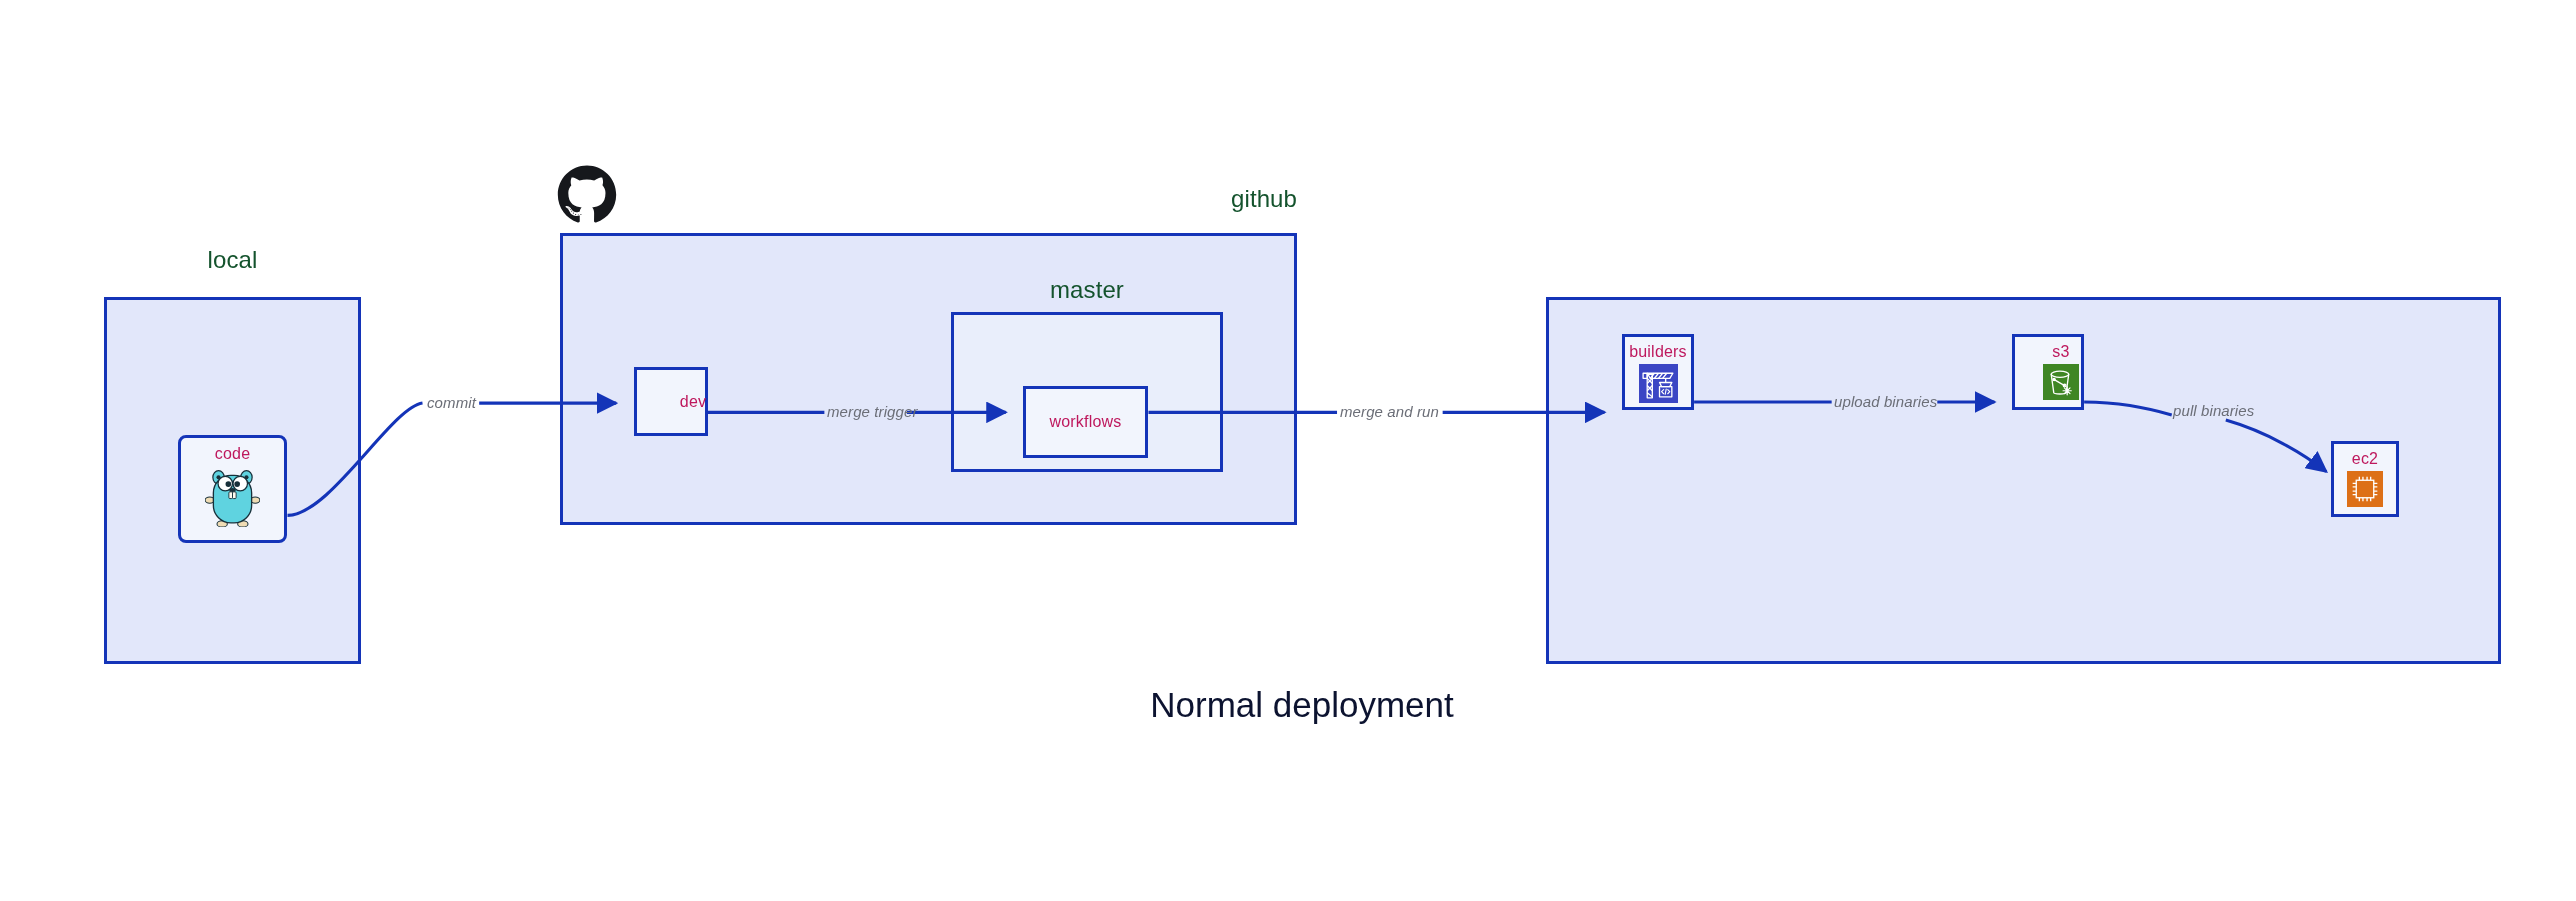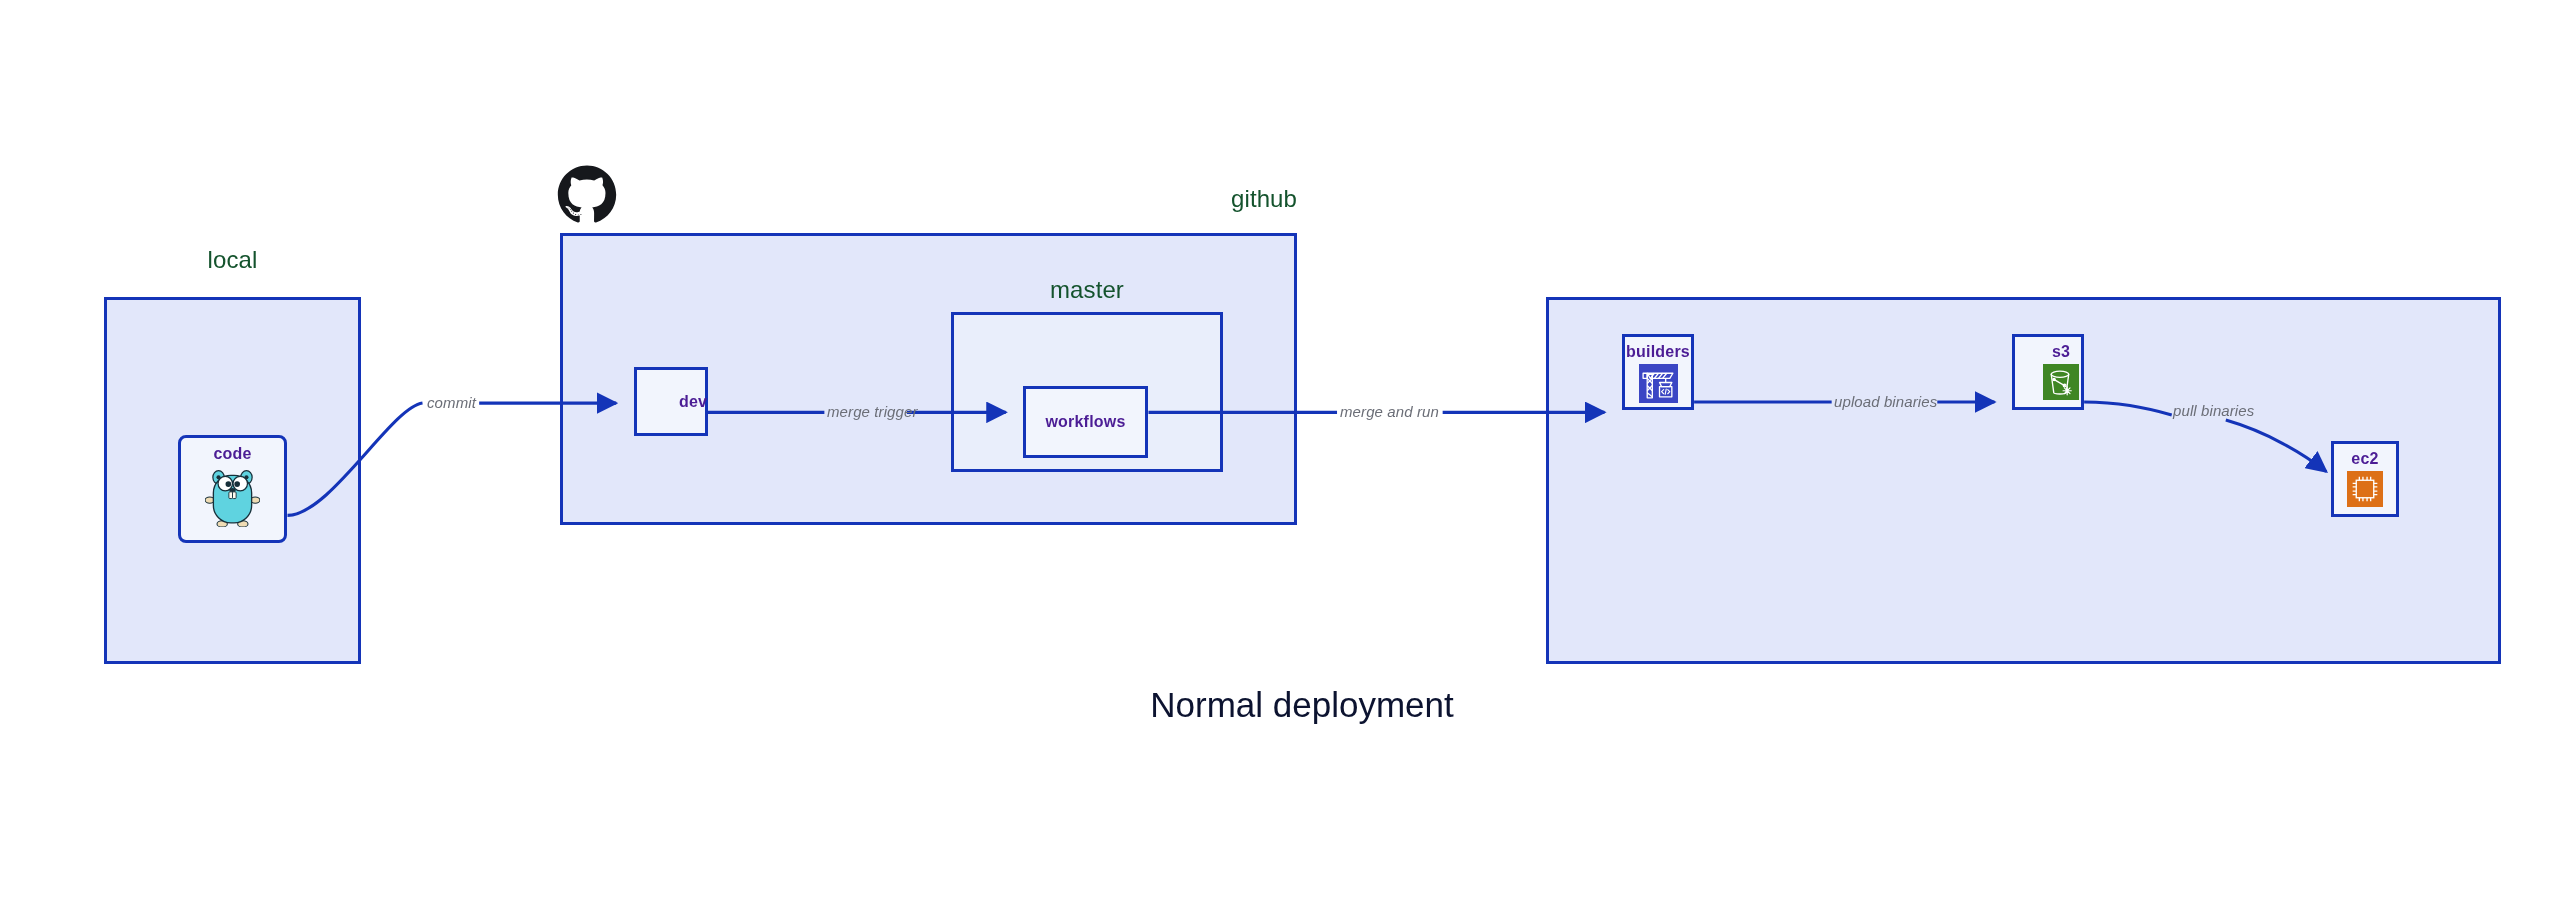--- a/index.html
+++ b/index.html
@@ -44,23 +44,23 @@
   .node {
     position: absolute;
     box-sizing: border-box;
     border: 3.6px solid #1434b8;
     background: #f2f5fd;
     display: flex;
     flex-direction: column;
     align-items: center;
   }
   .node-label {
-    color: #4c1d95;
+    color: #be185d;
     font-size: 16px;
-    font-weight: bold;
+    font-weight: normal;
     white-space: nowrap;
     letter-spacing: 0.2px;
     text-align: right;
   }
   .node-icon {
     display: block;
   }
 
   
   .edge-label {

